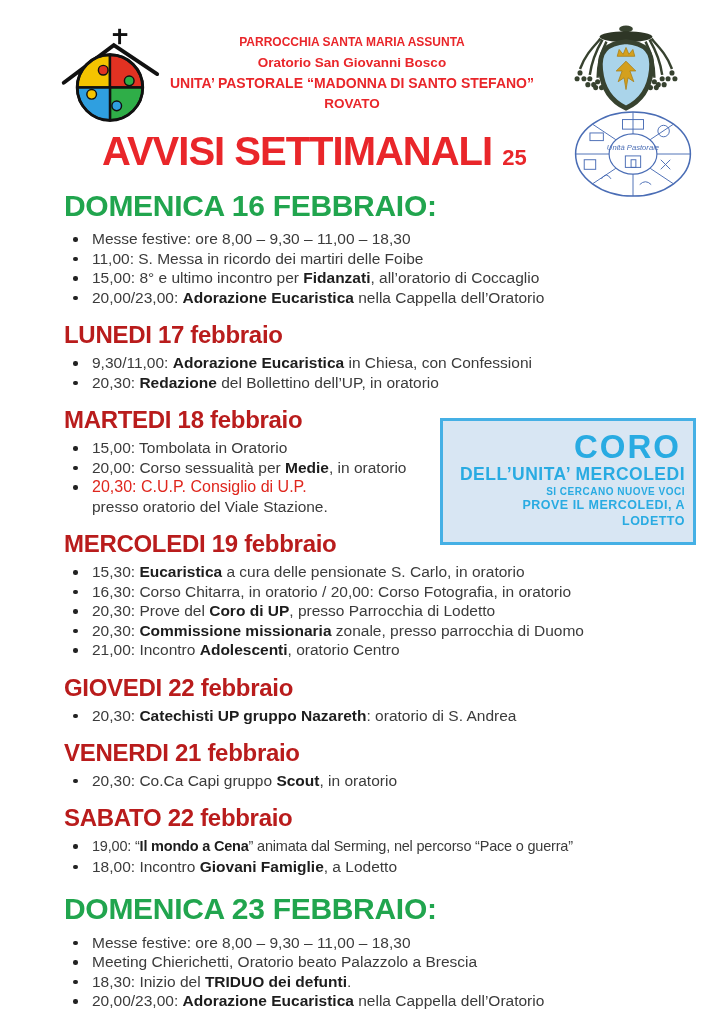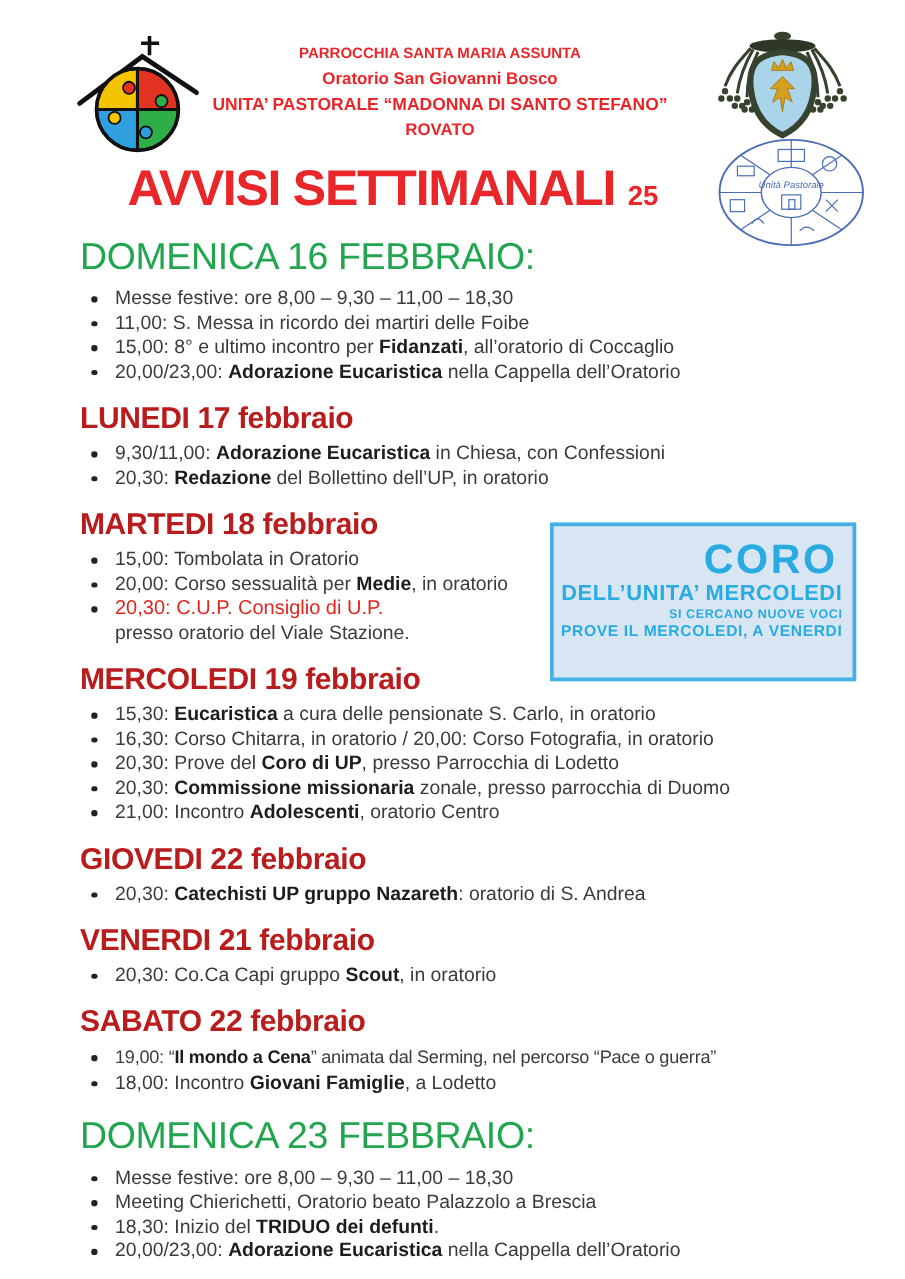--- a/index.html
+++ b/index.html
@@ -14,35 +14,35 @@
   .hline1{font-size:12px;}
   .hline2{font-size:13.5px;}
   .hline3{font-size:14px;}
   .hline4{font-size:13.5px;}
   .title-row{position:absolute;left:102px;top:130px;display:flex;align-items:baseline;gap:10px;}
   .main-title{font-size:40px;font-weight:bold;color:var(--red);letter-spacing:-1px;line-height:1.05;}
   .issue-number{font-size:22px;font-weight:bold;color:var(--red);}
   
   .content{position:absolute;left:64px;top:190px;width:632px;}
   .day-heading{margin:15px 0 5px;line-height:1.08;color:#b91c1c;letter-spacing:-0.3px;}
-  .day-heading.sunday{font-size:30px;font-weight:normal;color:var(--green);margin:17px 0 7px;}
+  .day-heading.sunday{font-size:30px;font-weight:bold;color:var(--green);margin:17px 0 7px;}
   .day-heading.weekday{font-size:24px;font-weight:bold;}
   section:first-child .day-heading{margin-top:0;}
   .events{list-style:none;margin:2px 0 0;padding:0;}
   .event{position:relative;padding-left:28px;font-size:15.5px;line-height:19.5px;}
   .event::before{content:"";position:absolute;left:9px;top:8px;width:4.5px;height:4.5px;
                  border-radius:50%;background:#222;}
   .event .b{font-weight:bold;color:#1d1d1d;}
   .event.red > span{color:var(--cup-red);font-weight:normal;font-size:16px;}
   .event.condensed > span{font-size:14.5px;letter-spacing:-0.2px;}
   .subline{color:#3b3b3b;font-weight:normal;font-size:15.5px;}
   
   .coro-box{position:absolute;left:440px;top:418px;width:226px;height:103px;
             background:var(--coro-bg);border:3px solid var(--coro-border);
-            padding:9px 8px 9px 5px;text-align:right;color:var(--coro-blue);font-weight:bold;}
+            padding:9px 8px 9px 16px;text-align:right;color:var(--coro-blue);font-weight:bold;}
   .coro-title{font-size:33px;line-height:1.0;letter-spacing:2px;padding-right:4px;}
   .coro-line2{font-size:17.5px;line-height:1.3;letter-spacing:0.5px;}
   .coro-line3{font-size:10px;line-height:1.25;letter-spacing:0.5px;}
   .coro-line4{font-size:12.5px;line-height:1.25;letter-spacing:0.5px;}
 </style>
 </head>
 <body>
 
 <div class="page">
 
@@ -203,16 +203,16 @@
           <li class="event"><span>18,30: Inizio del </span><span class="b">TRIDUO dei defunti</span><span>.</span></li>
           <li class="event"><span>20,00/23,00: </span><span class="b">Adorazione Eucaristica</span><span> nella Cappella dell’Oratorio</span></li>
         </ul>
   </section>
 </div>
 
   <div class="coro-box">
     <div class="coro-title">CORO</div>
     <div class="coro-line2">DELL’UNITA’ MERCOLEDI</div>
     <div class="coro-line3">SI CERCANO NUOVE VOCI</div>
-    <div class="coro-line4">PROVE IL MERCOLEDI, A VENERDI</div>
+    <div class="coro-line4">PROVE IL MERCOLEDI, A LODETTO</div>
   </div>
 
 </div>
 
 </body></html>

